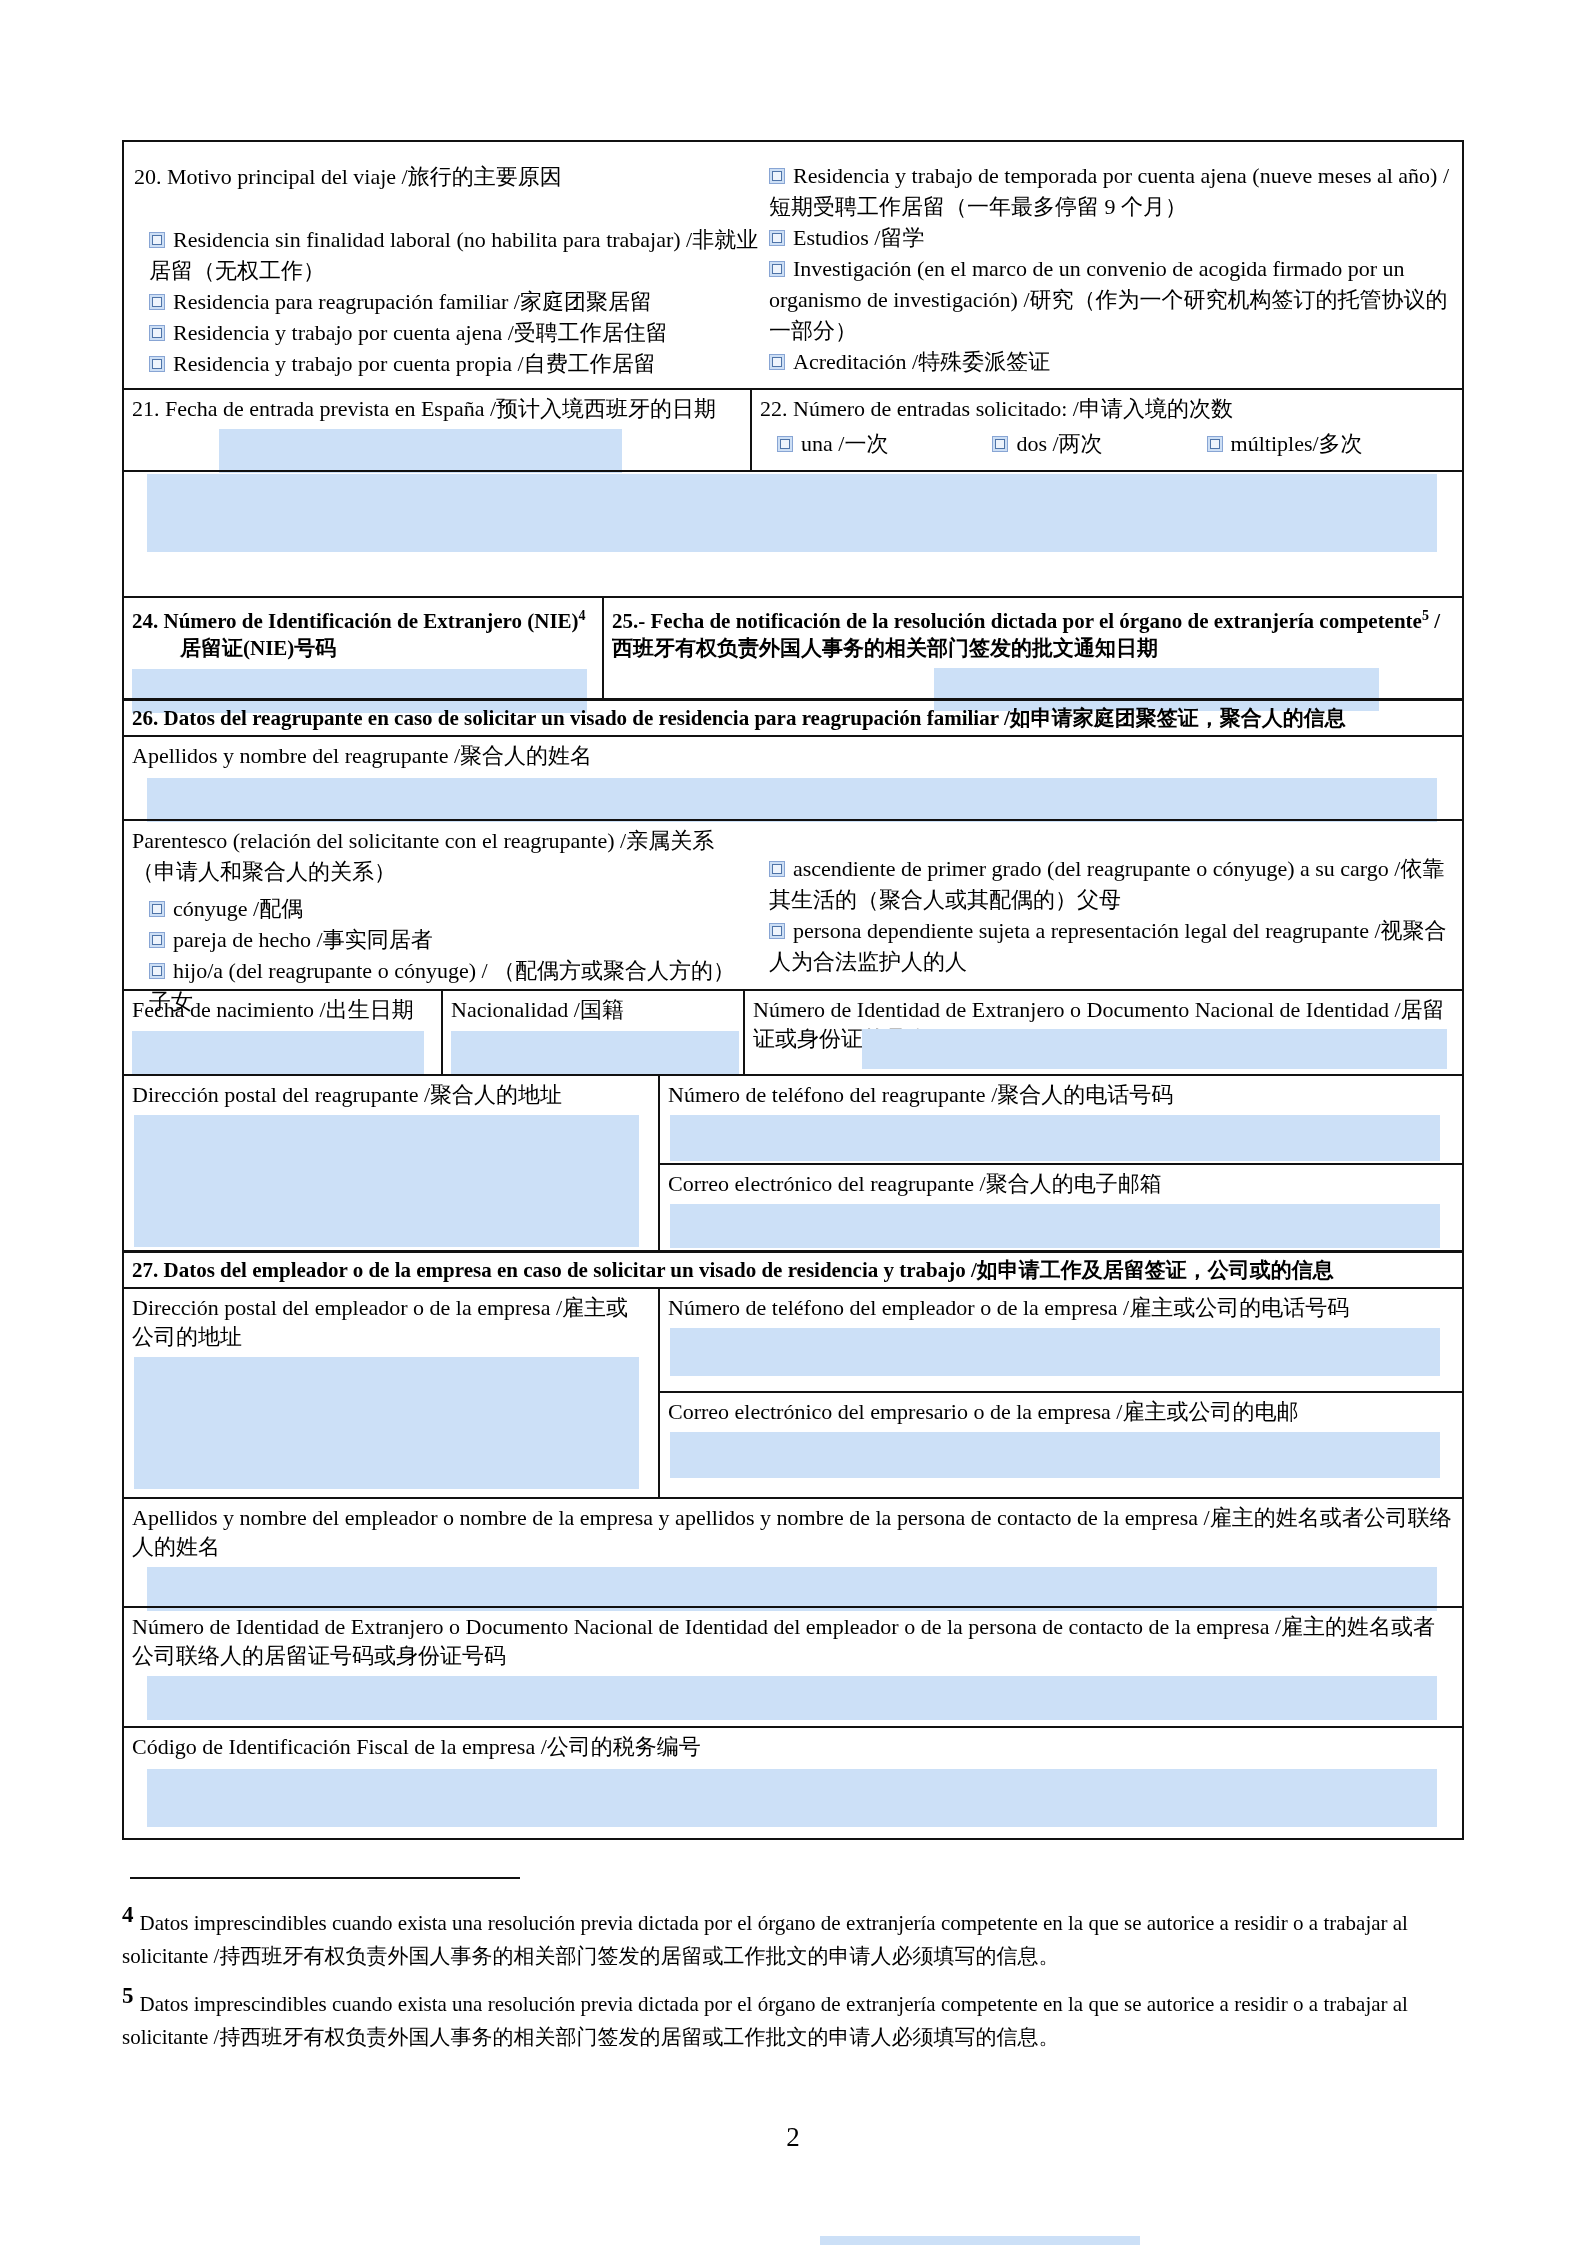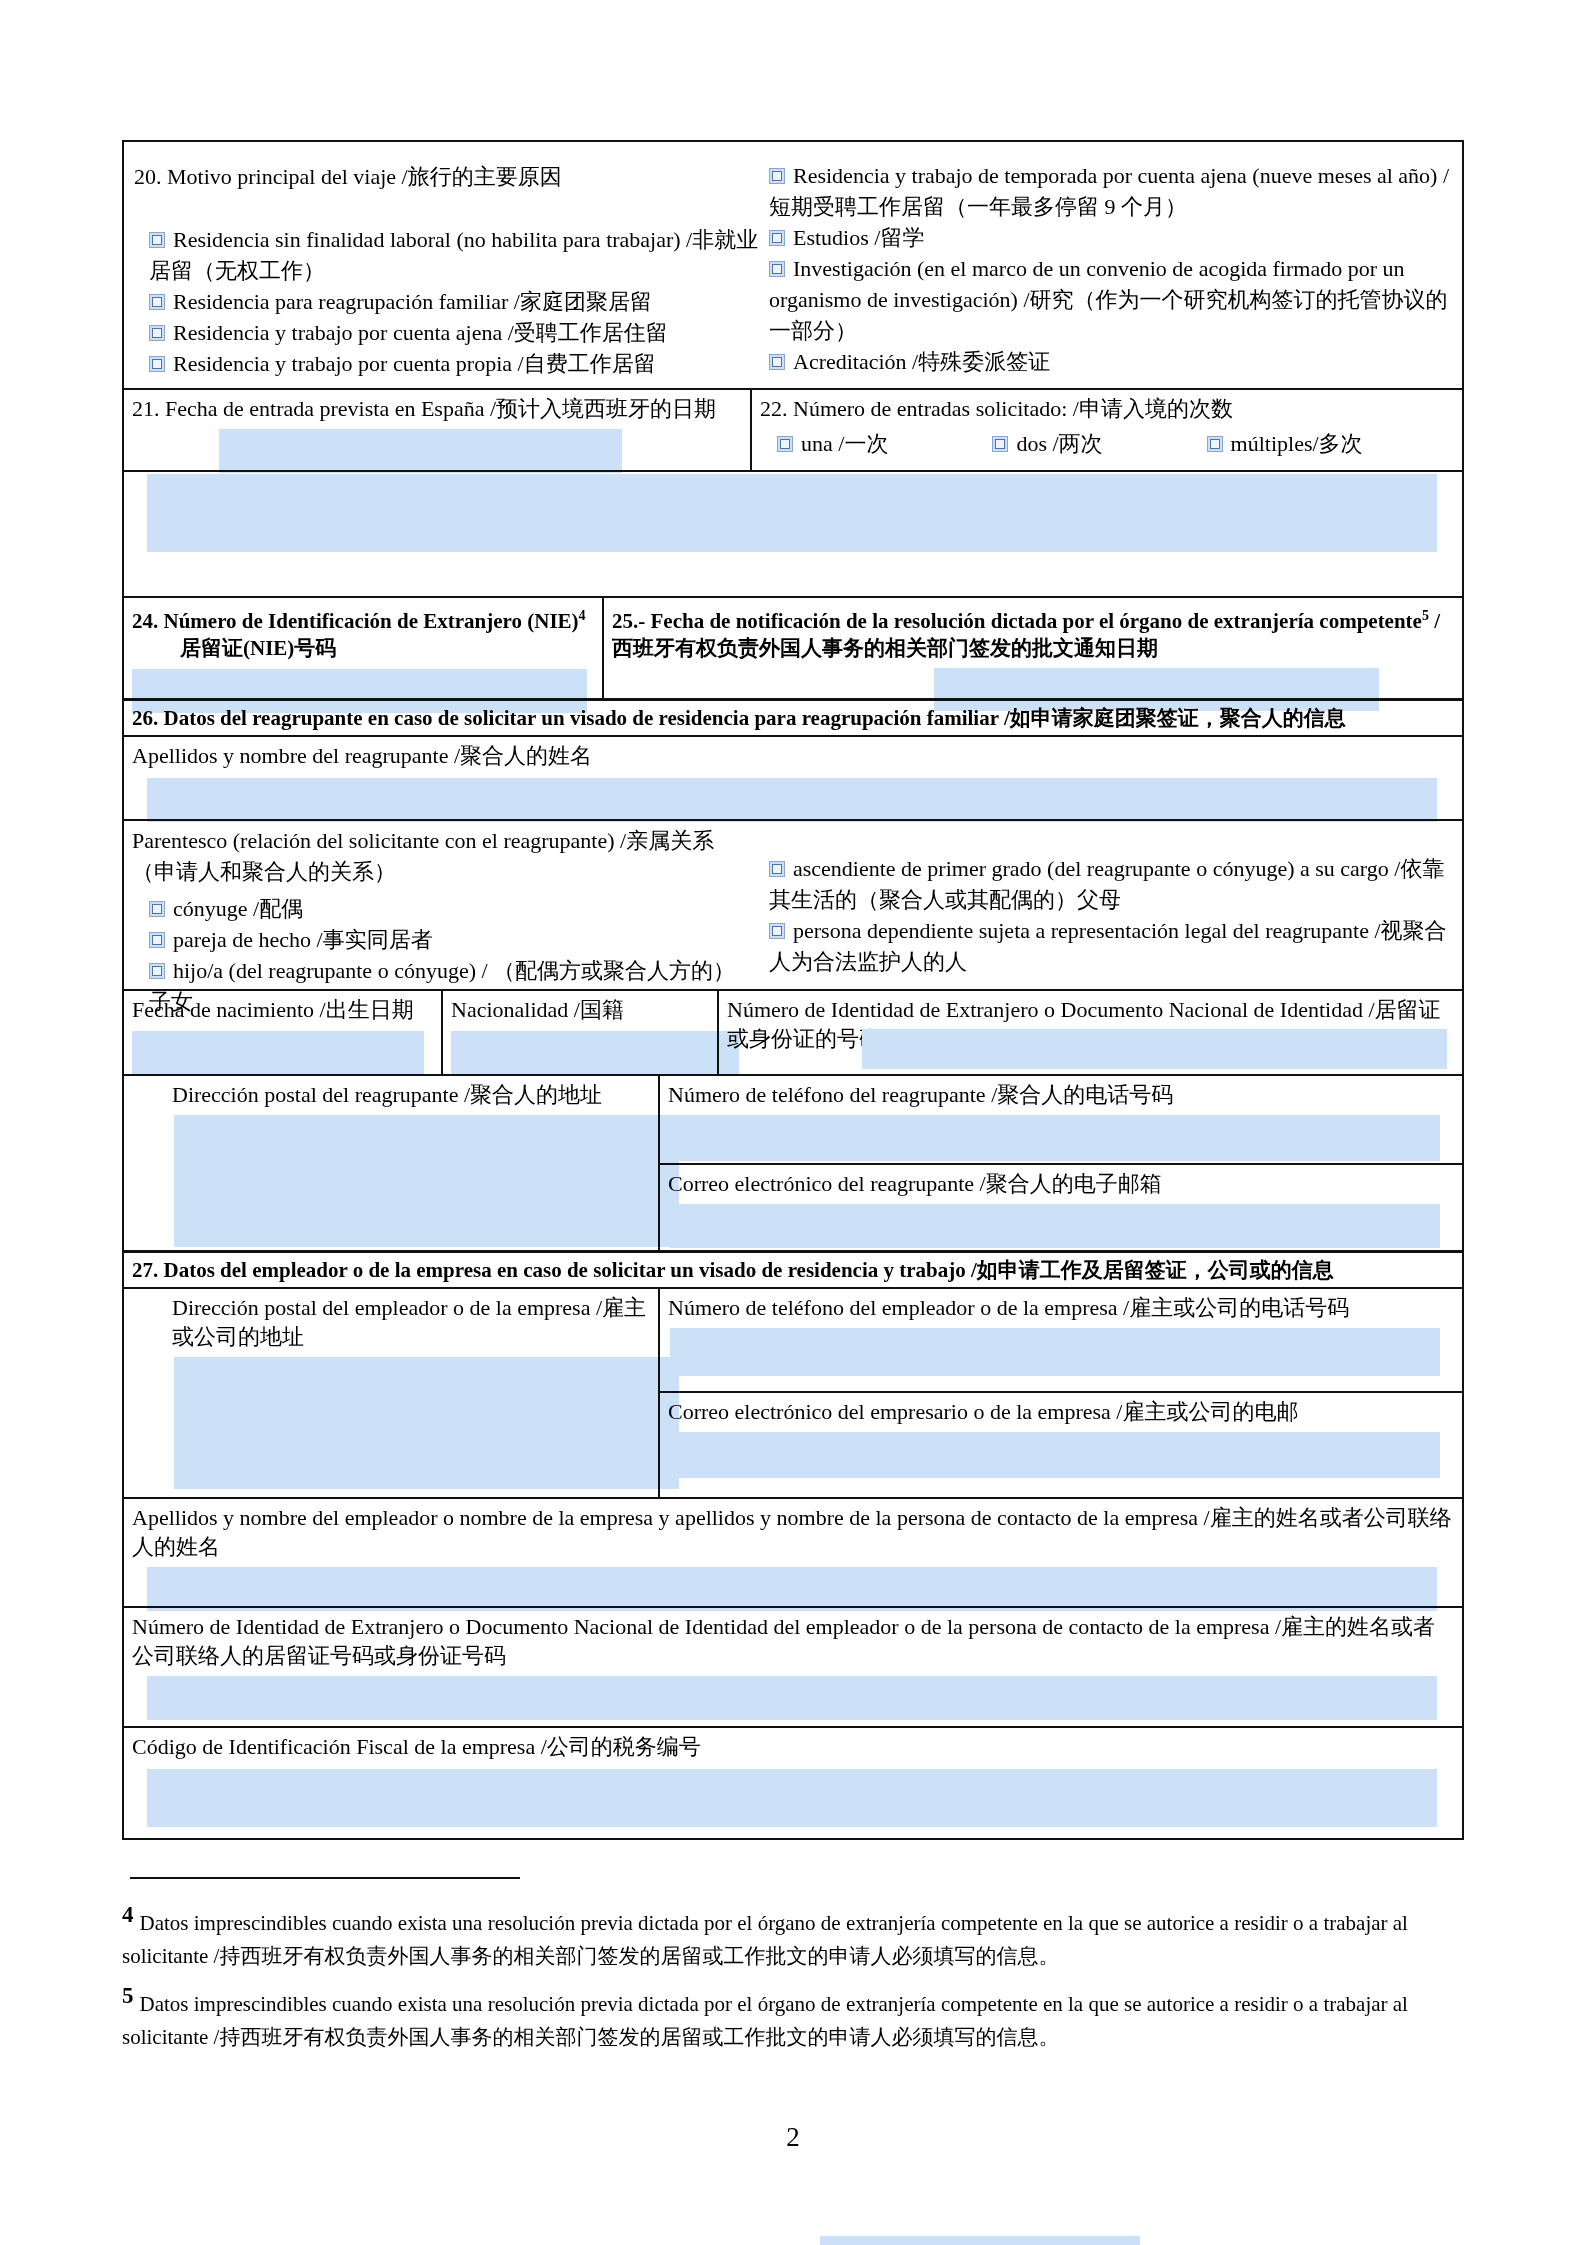--- a/index.html
+++ b/index.html
@@ -55,28 +55,28 @@
   .apeEmp { height:109px; }
   .fApeEmp { margin:2px 0 0 23px; width:1290px; height:44px; }
   
   .parentesco { height:170px; }
   .par-title { padding:4px 8px; width:640px; line-height:31px; }
   .par-left  { position:absolute; left:25px;  top:72px; width:600px; }
   .par-right { position:absolute; left:645px; top:32px; width:678px; }
   
   .birth { height:85px; }
   .cB1 { width:317px; }
-  .cB2 { width:276px; }
+  .cB2 { width:302px; }
   .cB3 { flex:1; }
   .fB1 { margin:3px 0 0 8px; width:292px; height:44px; }
   .fB2 { margin:3px 0 0 8px; width:288px; height:44px; }
   .fB3 { position:absolute; right:15px; bottom:5px; width:585px; height:40px; }
   
   .dirReag { height:176px; }
-  .cDL { width:534px;padding-left:40px; }
+  .cDL { width:534px; }
   .cDR { flex:1; display:flex; flex-direction:column; }
   .fDirReag { margin:2px 0 0 10px; width:505px; height:132px; }
   .subTop { height:89px; border-bottom:2px solid #111; }
   .subBot { flex:1; }
   .fPhoneReag { margin:2px 0 0 10px; width:770px; height:46px; }
   .fMailReag  { margin:2px 0 0 10px; width:770px; height:44px; }
   
   .dirEmp { height:210px; }
   .fDirEmp { margin:2px 0 0 10px; width:505px; height:132px; }
   .subTopE { height:104px; border-bottom:2px solid #111; }

